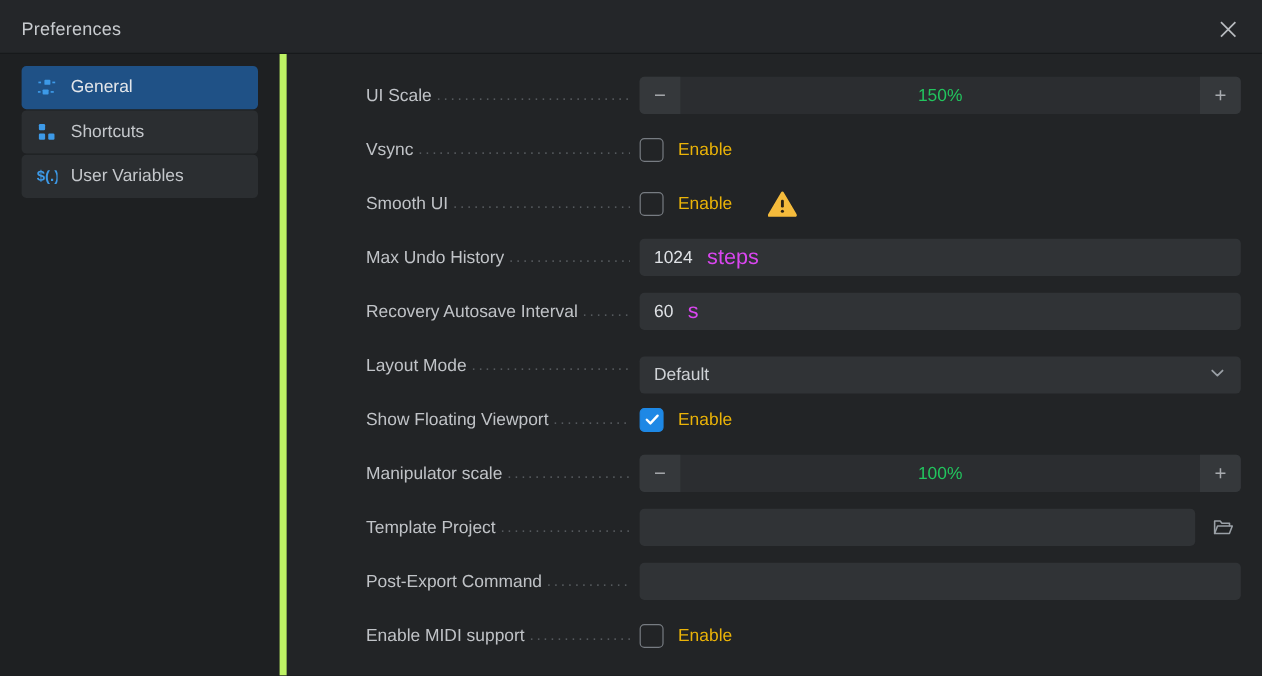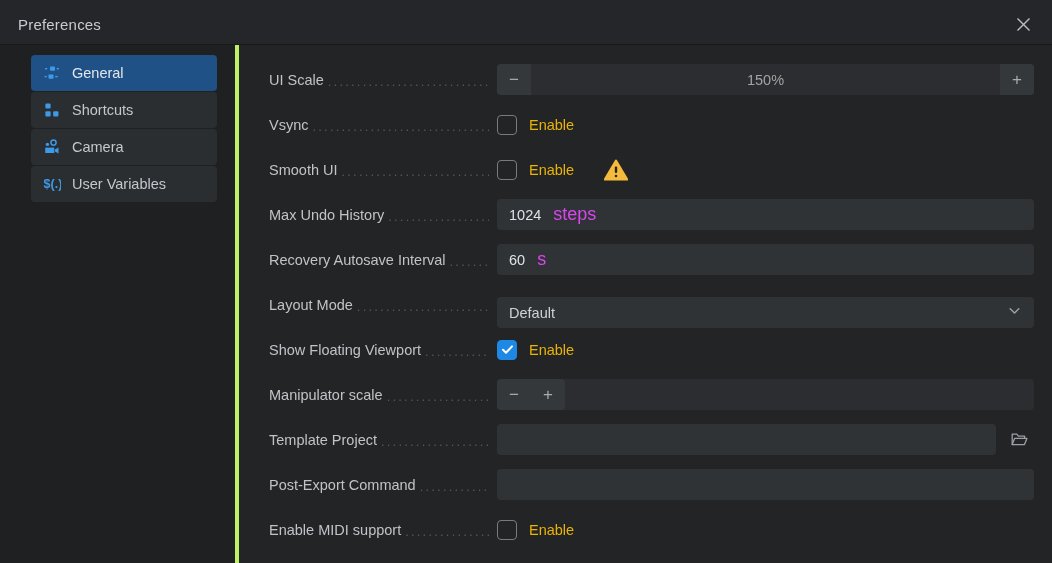--- a/index.html
+++ b/index.html
@@ -37,22 +37,22 @@
   }
   .close-btn svg { display: block; }
 
   
   .body { flex: 1; display: flex; min-height: 0; }
 
   
   .sidebar {
     width: 239px; flex: 0 0 239px;
     background: #1e2022;
-    border-right: 4px solid #bef264;
-    padding: 10px 18px 10px 31px;
+    border-right: 6px solid #bef264;
+    padding: 10px 18px 10px 18px;
     display: flex; flex-direction: column; gap: 1px;
   }
   .nav-item {
     height: 36px;
     display: flex; align-items: center; gap: 11px;
     padding: 0 12px;
     border-radius: 4px;
     background: #2b2e31;
     color: #c4c7cb;
     font-size: 14.5px;
@@ -70,22 +70,23 @@
     padding: 12px 18px 0 30px;
     overflow: hidden;
   }
   .row {
     height: 45px;
     display: flex; align-items: center;
     gap: 0;
   }
   .row-label-wrap {
     width: 228px; flex: 0 0 228px;
-    display: flex; align-items: flex-end; overflow: hidden;
+    display: flex; align-items: flex-start; overflow: hidden;
     padding-right: 8px;
+    margin-left: 36px;
   }
   .row-label {
     font-size: 14.5px; color: #c0c3c7; white-space: nowrap;
   }
   .leader {
     flex: 1; overflow: hidden; white-space: nowrap;
     color: #55595d; font-size: 13px; letter-spacing: 2.2px;
     margin-left: 4px; line-height: 1;
   }
   .row-field { flex: 1; display: flex; align-items: center; min-width: 0; }
@@ -101,21 +102,21 @@
     width: 34px; height: 31px;
     background: #35383b;
     display: flex; align-items: center; justify-content: center;
     color: #a8abaf; font-size: 17px; line-height: 1;
     cursor: pointer; user-select: none;
   }
   .spin-btn.minus { border-radius: 4px 0 0 4px; }
   .spin-btn.plus  { border-radius: 0 4px 4px 0; }
   .spin-value {
     flex: 1; text-align: center;
-    font-size: 14.5px; color: #a3a3a3;
+    font-size: 14.5px; color: #22c55e;
   }
 
   .checkrow { display: flex; align-items: center; gap: 12px; }
   .checkbox {
     width: 20px; height: 20px; border-radius: 4px;
     border: 1.6px solid #777c82; background: transparent;
     cursor: pointer; flex: 0 0 20px;
     display: flex; align-items: center; justify-content: center;
   }
   .checkbox.checked {
@@ -193,31 +194,20 @@
         <span class="nav-icon">
           <svg width="18" height="18" viewBox="0 0 18 18">
             <rect x="2.4" y="2.4" width="5.2" height="5.2" rx="1" fill="#3d9ae8"></rect>
             <rect x="2.4" y="10.2" width="5.2" height="5.2" rx="1" fill="#3d9ae8"></rect>
             <rect x="10.2" y="10.2" width="5.2" height="5.2" rx="1" fill="#3d9ae8"></rect>
           </svg>
         </span>
         <span class="nav-label">Shortcuts</span>
       </div>
 
-      <div class="nav-item">
-        <span class="nav-icon">
-          <svg width="18" height="18" viewBox="0 0 18 18">
-            <circle cx="10.5" cy="4.6" r="2.6" fill="none" stroke="#3d9ae8" stroke-width="1.5"></circle>
-            <circle cx="4.4" cy="6.4" r="1.7" fill="#3d9ae8"></circle>
-            <path d="M2.2 9.6h9.1v5.4H2.2z" fill="#3d9ae8"></path>
-            <path d="M11.9 11.4l3.6-2v6l-3.6-2z" fill="#3d9ae8"></path>
-          </svg>
-        </span>
-        <span class="nav-label">Camera</span>
-      </div>
 
       <div class="nav-item">
         <span class="nav-icon">
           <svg width="18" height="18" viewBox="0 0 18 18">
             <text x="0.6" y="13" font-family="Liberation Sans, sans-serif" font-size="12.5" font-weight="bold" fill="#3d9ae8">$(.)</text>
           </svg>
         </span>
         <span class="nav-label">User Variables</span>
       </div>
 
@@ -337,20 +327,21 @@
       </div>
 
       <div class="row">
         <div class="row-label-wrap">
           <span class="row-label">Manipulator scale</span>
           <span class="leader">...................................</span>
         </div>
         <div class="row-field">
           <div class="spinner">
             <div class="spin-btn minus">−</div>
+            <div class="spin-value">100%</div>
             <div class="spin-btn plus">+</div>
           </div>
         </div>
       </div>
 
       <div class="row">
         <div class="row-label-wrap">
           <span class="row-label">Template Project</span>
           <span class="leader">...................................</span>
         </div>

